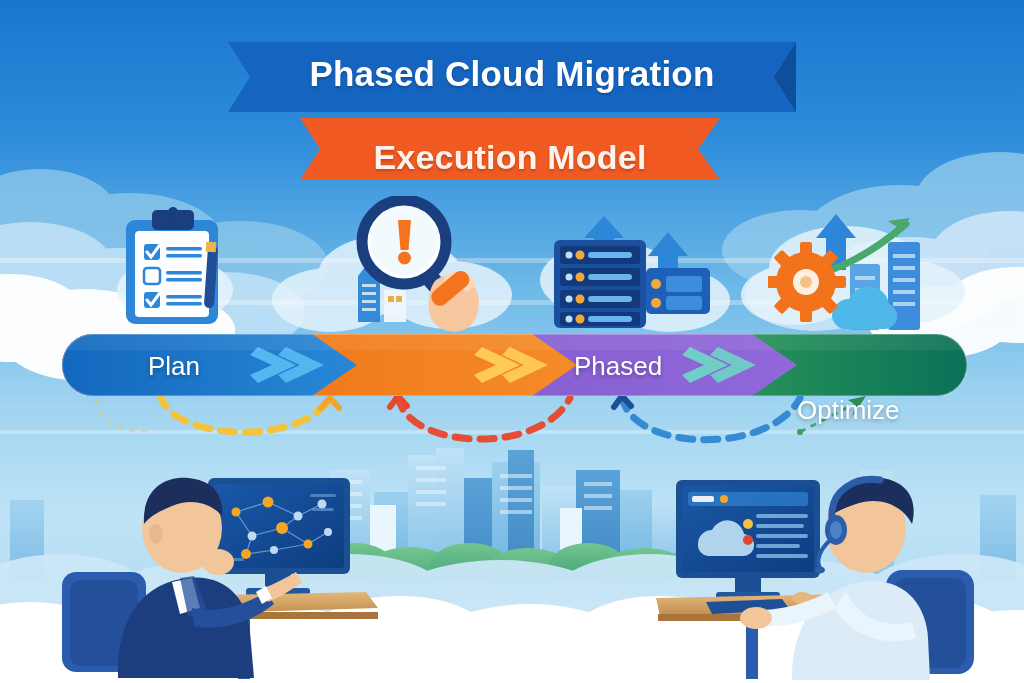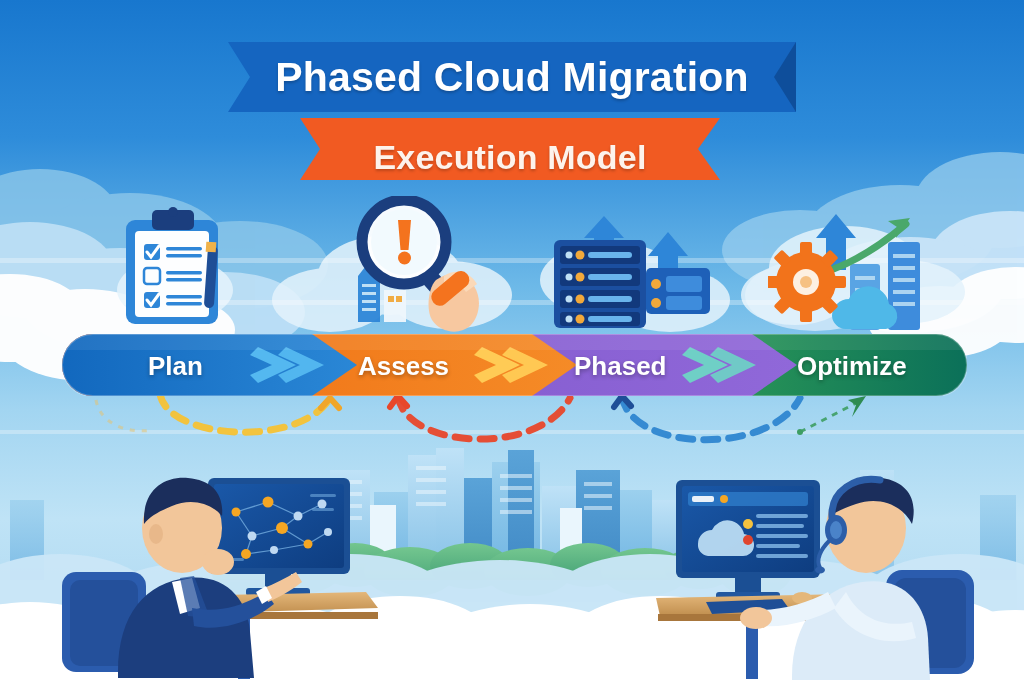--- a/index.html
+++ b/index.html
@@ -27,43 +27,43 @@
   .ribbon-text {
     position: absolute;
     left: 0; right: 0;
     text-align: center;
     color: #ffffff;
     font-weight: bold;
     letter-spacing: 0.2px;
     text-shadow: 0 2px 3px rgba(0,0,0,.22);
     white-space: nowrap;
   }
-  #ribbon-title .ribbon-text { top: 12px; font-size: 41px; }
+  #ribbon-title .ribbon-text { top: 12px; font-size: 35px; }
   #ribbon-sub .ribbon-text   { top: 12px; font-size: 34px; color: #fdf3ec; margin-top: 8px; }
 
   
   #phasebar {
     position: absolute;
     left: 62px; top: 334px;
     width: 905px; height: 62px;
   }
   .phase-label {
     position: absolute;
     top: 17px;
     color: #ffffff;
     font-size: 26px;
-    font-weight: bold;
+    font-weight: normal;
     text-shadow: 0 2px 4px rgba(0,0,0,.3);
     white-space: nowrap;
     pointer-events: none;
   }
   .p0 { left: 86px; }
   .p1 { left: 296px; }
   .p2 { left: 512px; }
-  .p3 { left: 735px; }
+  .p3 { left: 735px; margin-top: 44px; }
 
   
   .icon-station { position: absolute; }
   #icon-plan     { left: 110px; top: 206px; width: 130px; height: 126px; }
   #icon-assess   { left: 332px; top: 196px; width: 160px; height: 136px; }
   #icon-migrate  { left: 542px; top: 212px; width: 172px; height: 122px; }
   #icon-optimize { left: 768px; top: 206px; width: 180px; height: 128px; }
 
   
   #ws-left  { position: absolute; left: 60px;  top: 432px; width: 330px; height: 251px; }
@@ -640,21 +640,20 @@
           <path d="M628 13 L666 31 L628 49 L620 41 L642 31 L620 21 Z"></path>
           <path d="M656 13 L694 31 L656 49 L648 41 L670 31 L648 21 Z" opacity=".95"></path>
         </g>
 
         <rect x="0" y="0" width="905" height="16" fill="#FFFFFF" opacity=".07"></rect>
       </g>
       <rect x="0" y="0" width="905" height="62" rx="31" ry="31" fill="none" stroke="#FFFFFF" stroke-opacity=".25" stroke-width="2"></rect>
     </svg>
 
     <div class="phase-label p0">Plan</div>
-    <div class="phase-label p1">Assess</div>
     <div class="phase-label p2">Phased</div>
     <div class="phase-label p3">Optimize</div>
   </div>
 
   <div class="ribbon-wrap" id="ribbon-title">
     <svg width="568" height="70" viewBox="0 0 568 70" xmlns="http://www.w3.org/2000/svg">
       <path d="M0 0 L568 0 L568 70 L0 70 L22 35 Z" fill="#1565C0"></path>
       <path d="M568 0 L568 70 L546 35 Z" fill="#0E4E9B"></path>
       <path d="M0 0 L22 35 L0 70 Z" fill="#0E4E9B" opacity=".0"></path>
     </svg>

